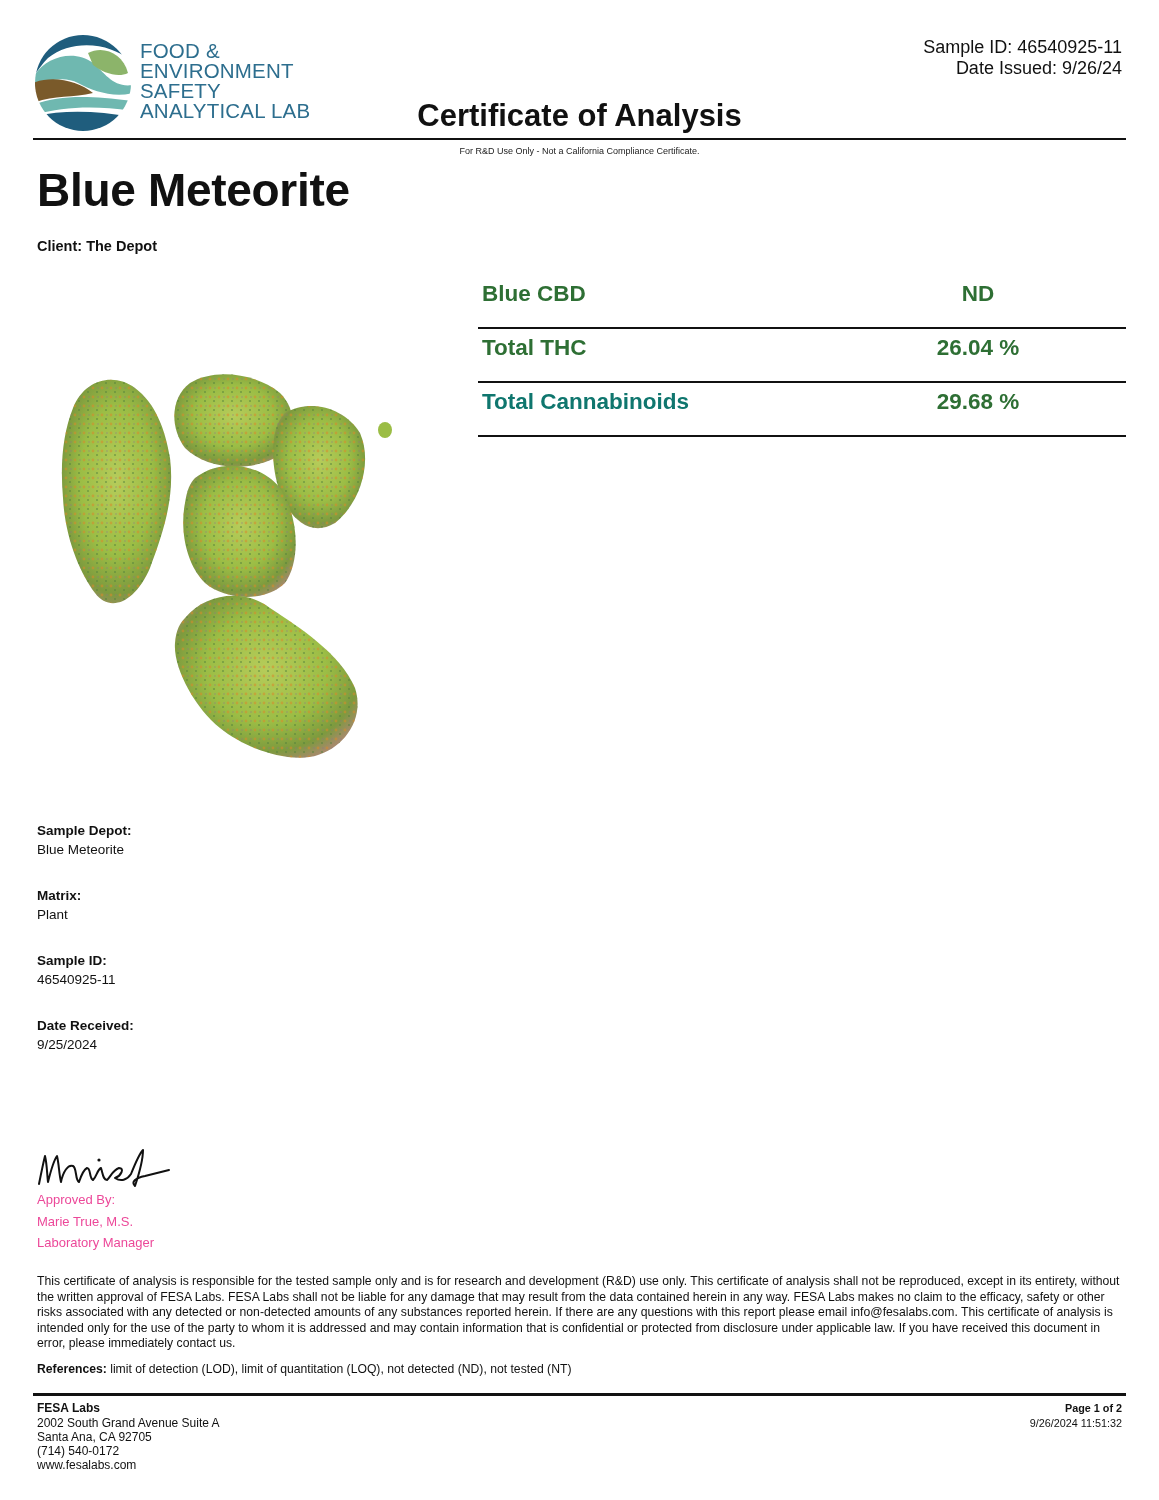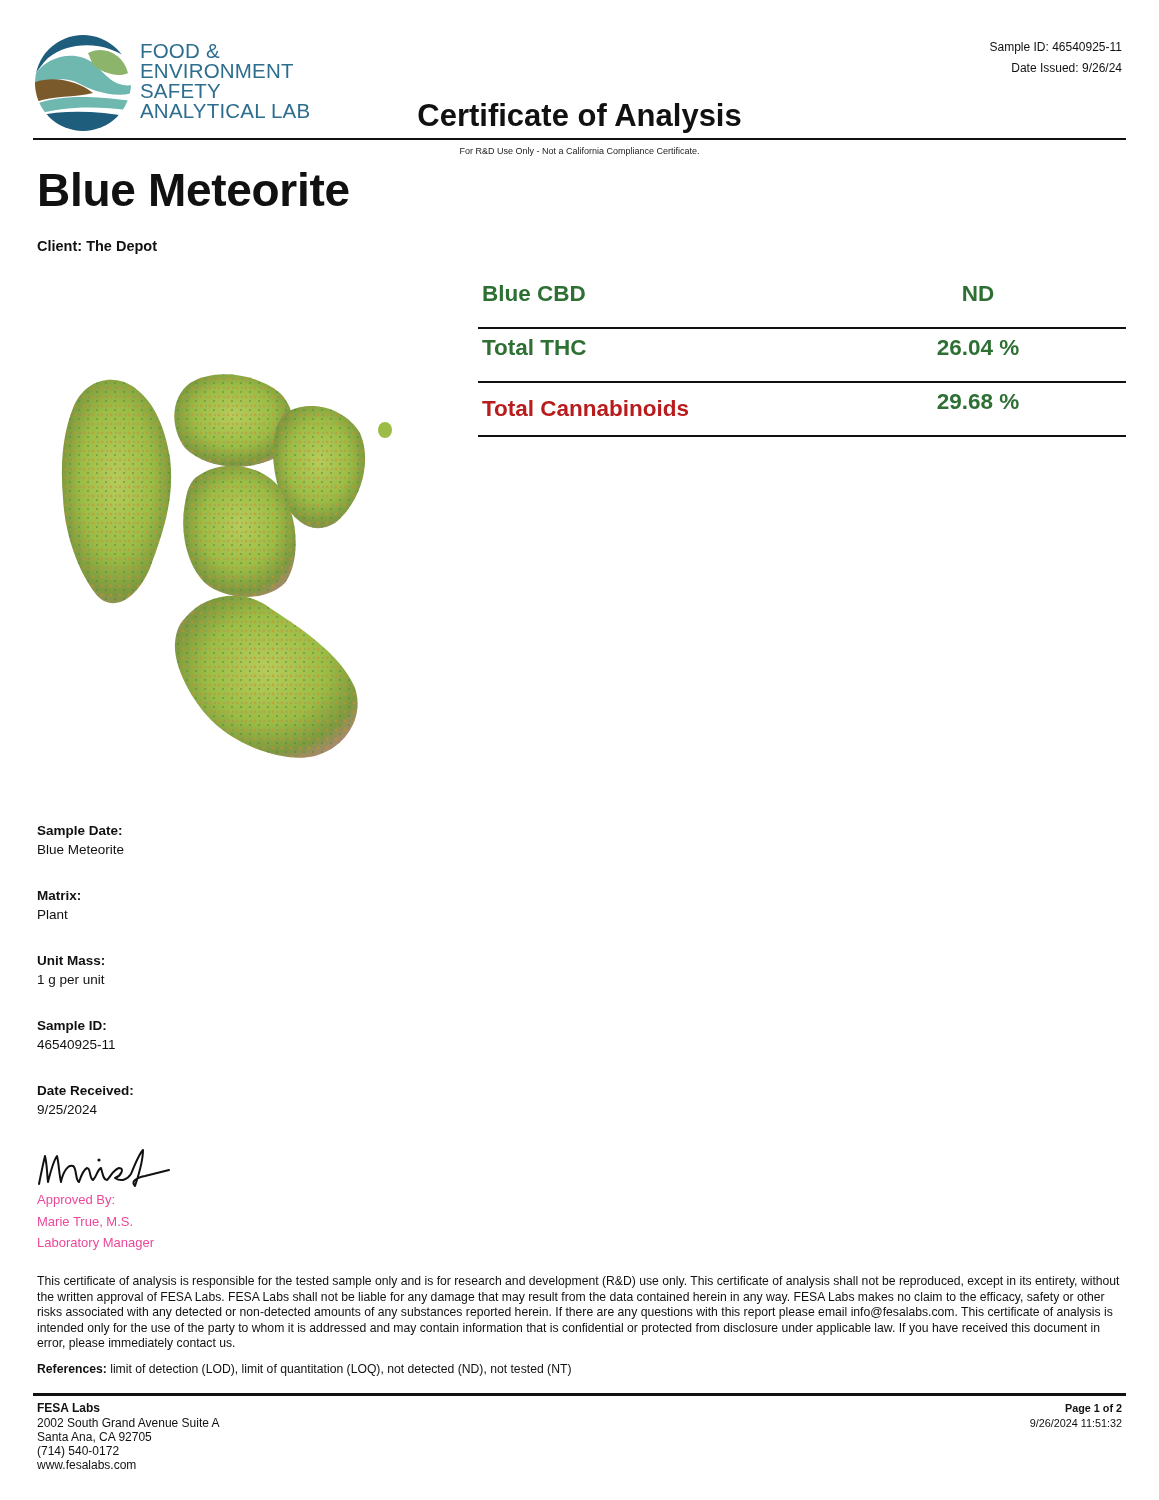--- a/index.html
+++ b/index.html
@@ -6,37 +6,37 @@
     html, body { width: 1159px; height: 1500px; background: #ffffff; }
     body { position: relative; font-family: "Liberation Sans", "DejaVu Sans", sans-serif; color: #111; overflow: hidden; }
 
     .abs { position: absolute; }
 
     
     .logo { left: 33px; top: 33px; width: 290px; height: 100px; }
     .logo-text { position: absolute; left: 107px; top: 8px; color: #2d6e8e; font-size: 20.5px; line-height: 20px; letter-spacing: 0.2px; font-weight: 400; }
     .logo-text div { white-space: nowrap; }
 
-    .meta-right { right: 37px; top: 37px; text-align: right; font-size: 12px; line-height: 21px; color: #111; }
+    .meta-right { right: 37px; top: 37px; text-align: right; font-size: 18px; line-height: 21px; color: #111; }
 
     .coa-title { left: 0; width: 1159px; top: 98px; text-align: center; font-size: 31px; font-weight: 700; color: #111; padding-left: 0; }
     .coa-title span { display: inline-block; margin-left: 0px; }
     .header-rule { left: 33px; right: 33px; top: 138px; height: 2px; background: #111; }
     .subnote { left: 0; width: 1159px; top: 146px; text-align: center; font-size: 9px; color: #222; }
 
     .product-name { left: 37px; top: 163px; font-size: 46px; font-weight: 700; color: #111; letter-spacing: -0.3px; }
     .client { left: 37px; top: 238px; font-size: 14.5px; font-weight: 700; color: #111; }
 
     
     .summary { left: 478px; top: 275px; width: 648px; }
     .sum-row { position: relative; height: 54px; border-bottom: 2.5px solid #111; }
     .sum-label { position: absolute; left: 4px; top: 6px; font-size: 22.5px; font-weight: 700; }
     .sum-value { position: absolute; left: 380px; width: 240px; top: 6px; text-align: center; font-size: 22.5px; font-weight: 700; }
     .green { color: #2e6f34; }
-    .black { color: #b91c1c; margin-top: 7px; }
+    .black { color: #0f766e; }
 
     
     .photo { left: 55px; top: 368px; width: 345px; height: 400px; }
 
     
     .details { left: 37px; top: 822px; width: 300px; }
     .det-item { height: 65px; }
     .det-label { font-size: 13.5px; font-weight: 700; color: #111; line-height: 17px; }
     .det-value { font-size: 13.5px; color: #111; line-height: 22px; }
 
@@ -142,30 +142,26 @@
     <path d="M140,110 C165,90 205,95 225,120 C245,150 245,195 230,215 C210,235 170,232 150,215 C130,195 125,160 130,135 C132,122 135,115 140,110 Z" fill="url(#bud)"></path>
     <path d="M140,110 C165,90 205,95 225,120 C245,150 245,195 230,215 C210,235 170,232 150,215 C130,195 125,160 130,135 C132,122 135,115 140,110 Z" fill="url(#speck)" opacity="0.55"></path>
 
     <path d="M130,250 C150,225 190,220 215,240 C245,260 285,285 300,320 C310,350 290,380 260,388 C230,395 190,380 165,360 C140,340 118,300 120,275 C121,262 125,255 130,250 Z" fill="url(#bud)"></path>
     <path d="M130,250 C150,225 190,220 215,240 C245,260 285,285 300,320 C310,350 290,380 260,388 C230,395 190,380 165,360 C140,340 118,300 120,275 C121,262 125,255 130,250 Z" fill="url(#speck)" opacity="0.55"></path>
   </svg>
 </div>
 
 <div class="abs details">
   <div class="det-item">
-    <div class="det-label">Sample Date:</div>
+    <div class="det-label">Sample Depot:</div>
     <div class="det-value">Blue Meteorite</div>
   </div>
   <div class="det-item">
     <div class="det-label">Matrix:</div>
     <div class="det-value">Plant</div>
-  </div>
-  <div class="det-item">
-    <div class="det-label">Unit Mass:</div>
-    <div class="det-value">1 g per unit</div>
   </div>
   <div class="det-item">
     <div class="det-label">Sample ID:</div>
     <div class="det-value">46540925-11</div>
   </div>
   <div class="det-item">
     <div class="det-label">Date Received:</div>
     <div class="det-value">9/25/2024</div>
   </div>
 </div>

